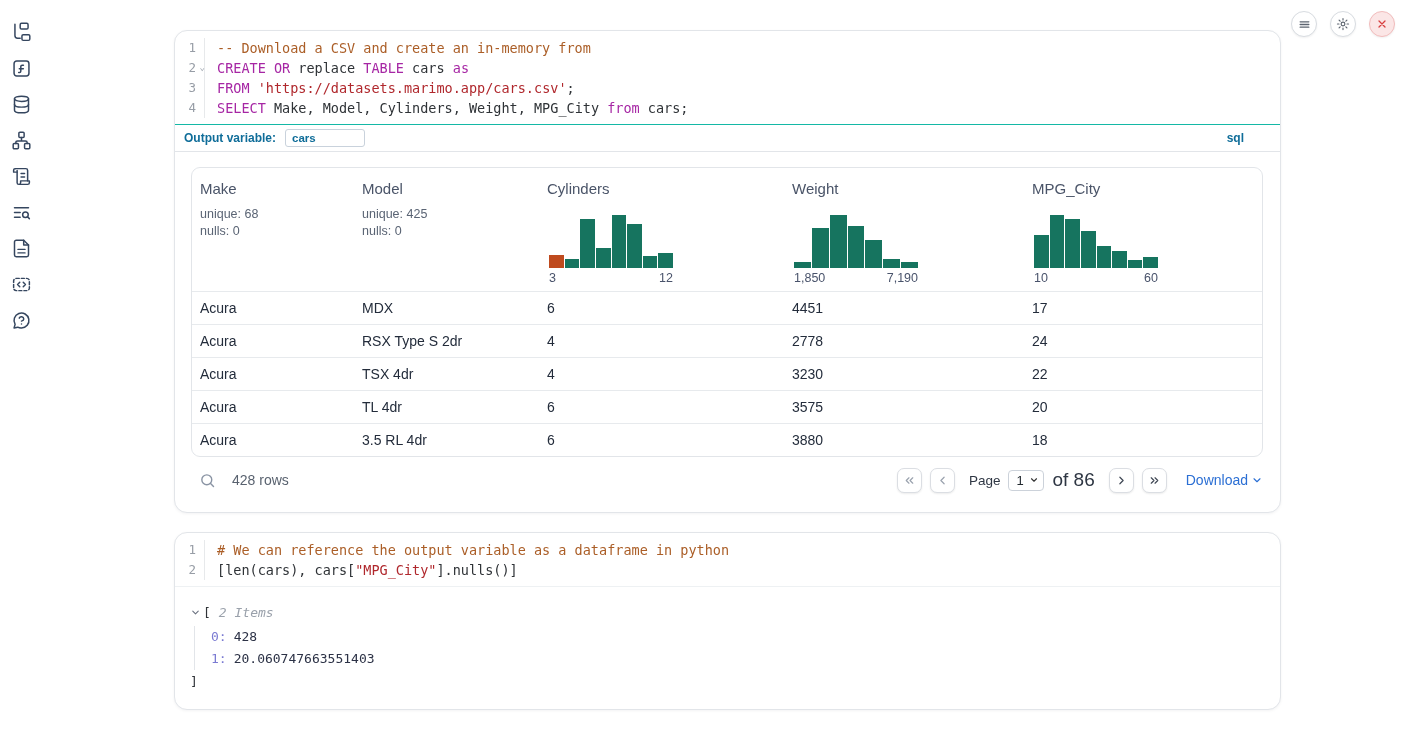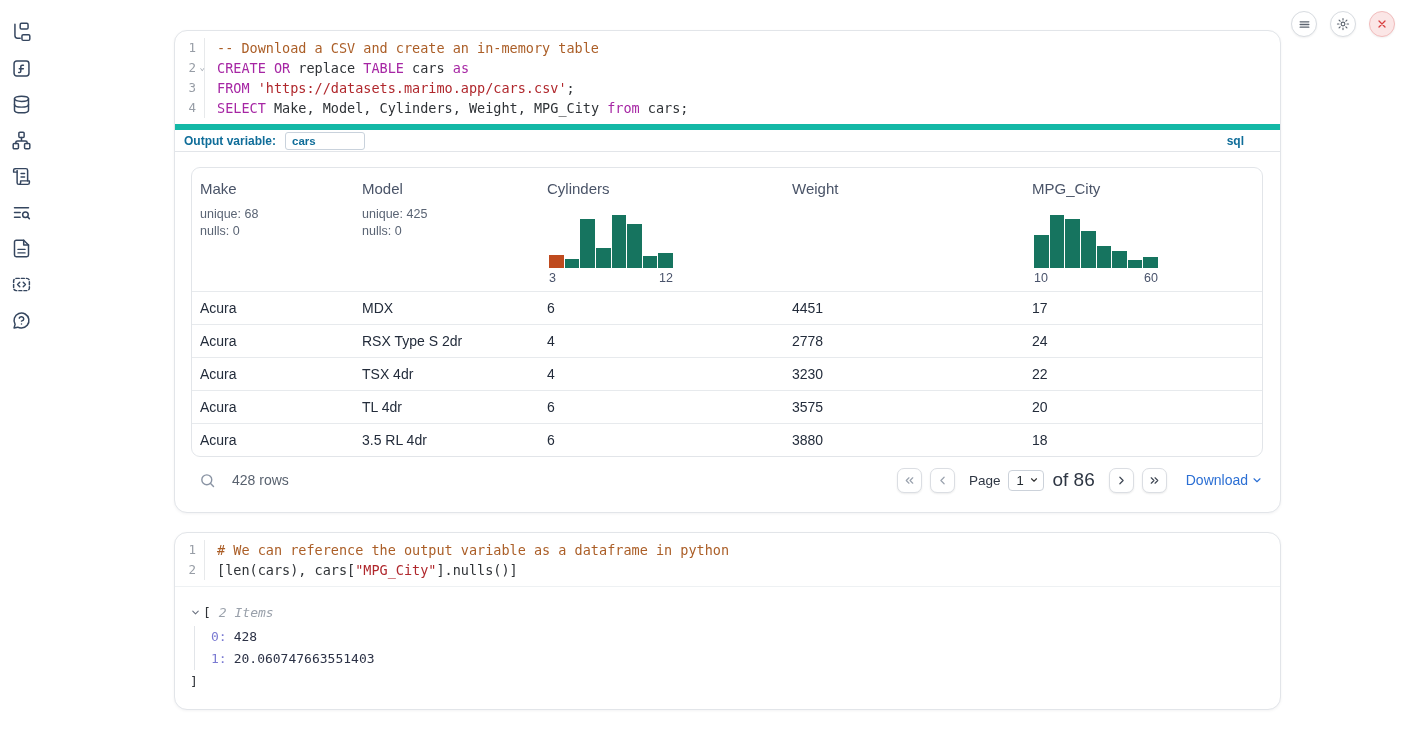--- a/index.html
+++ b/index.html
@@ -29,21 +29,21 @@
   .gutter { flex:0 0 30px; text-align:right; padding-right:8px; color:#979da6; font-size:12.5px; position:relative; border-right:1px solid #e7e9eb; }
   .fold { position:absolute; right:-1px; top:-1px; font-size:9px; color:#9aa1ab; }
   .code-text { padding-left:12px; white-space:pre; color:#2f3337; }
   .tok-kw { color:#a626a4; }
   .tok-str { color:#b0282d; }
   .tok-com { color:#ab5e27; }
   .tok-pl { color:#2f3337; }
 
   
   .ov-bar { display:flex; align-items:center; height:28px; padding:0 36px 0 9px;
-            border-top:6px solid #14b8a6; border-bottom:1px solid #e2e5e9; }
+            border-top:1px solid #14b8a6; border-bottom:1px solid #e2e5e9; }
   .ov-label { font-size:12px; font-weight:bold; color:#0f6d99; }
   .ov-input { margin-left:9px; width:80px; height:18px; border:1px solid #c9d2dc; border-radius:3px;
               font-family:"Liberation Sans", sans-serif; font-size:11.5px; font-weight:bold; color:#0f6d99; padding:0 6px; outline:none; }
   .lang-badge { margin-left:auto; font-size:12px; font-weight:bold; color:#0f6d99; }
 
   
   .out-area { padding:15px 17px 13px 16px; }
   .dtable { border:1px solid #e2e5e9; border-radius:9px; overflow:hidden; }
   .thead { display:grid; grid-template-columns:162px 185px 245px 240px 1fr; height:123px; }
   .hcell { padding:12px 8px 0; display:flex; flex-direction:column; }
@@ -171,21 +171,21 @@
       </svg>
   </span>
 </div>
 
 <div class="main">
 
   <div class="cell cell-1">
     <div class="editor" id="sql-code">
         <div class="code-line">
           <div class="gutter">1</div>
-          <div class="code-text"><span class="tok-com">-- Download a CSV and create an in-memory table</span></div>
+          <div class="code-text"><span class="tok-com">-- Download a CSV and create an in-memory from</span></div>
         </div>
         <div class="code-line">
           <div class="gutter">2<span class="fold">⌄</span></div>
           <div class="code-text"><span class="tok-kw">CREATE</span><span class="tok-pl"> </span><span class="tok-kw">OR</span><span class="tok-pl"> replace </span><span class="tok-kw">TABLE</span><span class="tok-pl"> cars </span><span class="tok-kw">as</span></div>
         </div>
         <div class="code-line">
           <div class="gutter">3</div>
           <div class="code-text"><span class="tok-kw">FROM</span><span class="tok-pl"> </span><span class="tok-str">'https://datasets.marimo.app/cars.csv'</span><span class="tok-pl">;</span></div>
         </div>
         <div class="code-line">
@@ -231,20 +231,35 @@
                   <div class="hist-bar" style="height: 15px; background: rgb(22, 116, 95);"></div>
                 </div>
               <div class="hist-labels">
                   <span class="hist-min">3</span>
                   <span class="hist-max">12</span>
                 </div>
             </div>
           </div>
           <div class="hcell">
             <div class="hname">Weight</div>
+            <div class="hist">
+              <div class="hist-bars">
+                  <div class="hist-bar" style="height: 6px; background: rgb(22, 116, 95);"></div>
+                  <div class="hist-bar" style="height: 40px; background: rgb(22, 116, 95);"></div>
+                  <div class="hist-bar" style="height: 53px; background: rgb(22, 116, 95);"></div>
+                  <div class="hist-bar" style="height: 42px; background: rgb(22, 116, 95);"></div>
+                  <div class="hist-bar" style="height: 28px; background: rgb(22, 116, 95);"></div>
+                  <div class="hist-bar" style="height: 9px; background: rgb(22, 116, 95);"></div>
+                  <div class="hist-bar" style="height: 6px; background: rgb(22, 116, 95);"></div>
+                </div>
+              <div class="hist-labels">
+                  <span class="hist-min">1,850</span>
+                  <span class="hist-max">7,190</span>
+                </div>
+            </div>
           </div>
           <div class="hcell">
             <div class="hname">MPG_City</div>
             <div class="hist">
               <div class="hist-bars">
                   <div class="hist-bar" style="height: 33px; background: rgb(22, 116, 95);"></div>
                   <div class="hist-bar" style="height: 53px; background: rgb(22, 116, 95);"></div>
                   <div class="hist-bar" style="height: 49px; background: rgb(22, 116, 95);"></div>
                   <div class="hist-bar" style="height: 37px; background: rgb(22, 116, 95);"></div>
                   <div class="hist-bar" style="height: 22px; background: rgb(22, 116, 95);"></div>

